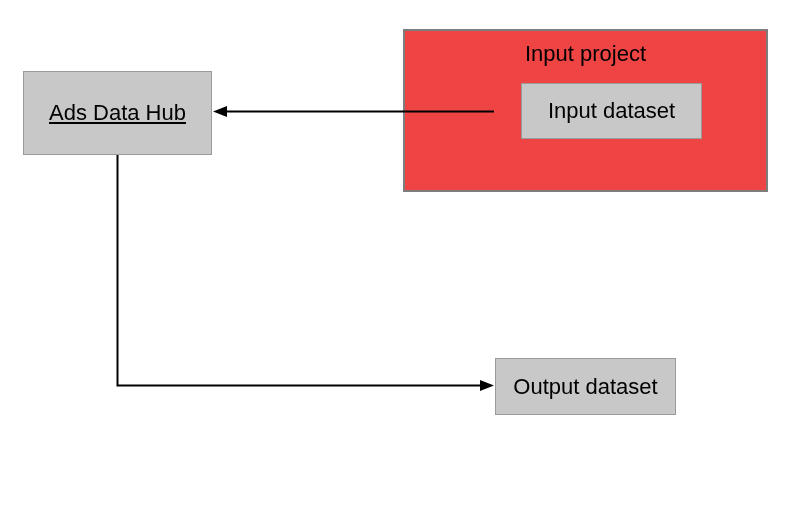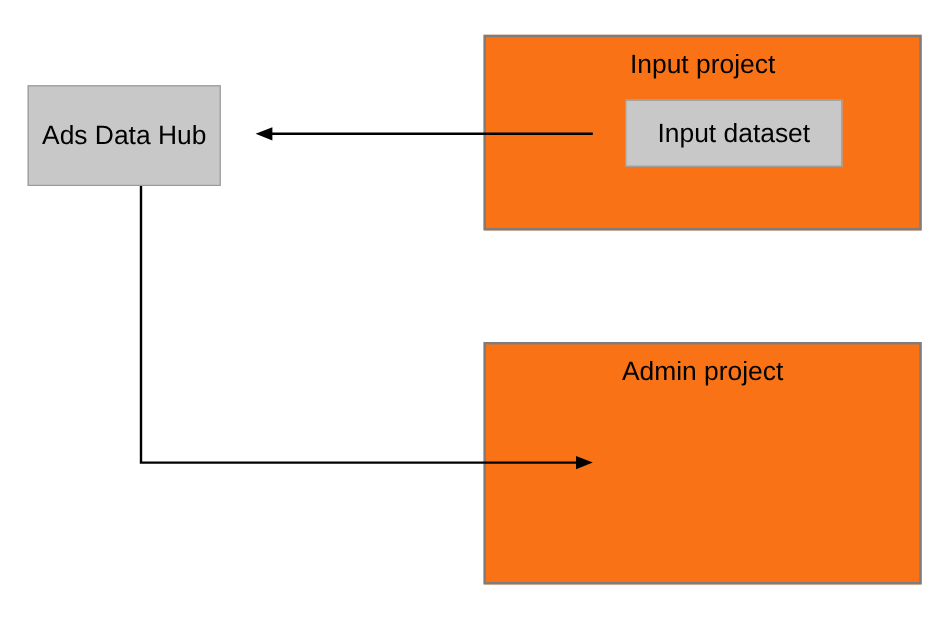--- a/index.html
+++ b/index.html
@@ -23,21 +23,21 @@
     display: flex;
     align-items: center;
     justify-content: center;
     font-size: 22px;
     line-height: 1;
     box-sizing: border-box;
     white-space: nowrap;
   }
   .container-box {
     position: absolute;
-    background: #f97316;
+    background: #ef4444;
     border: 2px solid #7d7d7d;
     box-sizing: border-box;
   }
   .container-title {
     position: absolute;
     left: 0;
     right: 0;
     top: 10px;
     text-align: center;
     font-size: 22px;
@@ -47,21 +47,21 @@
   .edges-layer {
     position: absolute;
     left: 0;
     top: 0;
     width: 787px;
     height: 515px;
     pointer-events: none;
     z-index: 10;
   }
   
-  .node-ads-data-hub   { left: 23px;  top: 71px;  width: 161px; height: 84px; }
+  .node-ads-data-hub   { left: 23px;  top: 71px;  width: 189px; height: 84px; text-decoration: underline; }
   .container-input     { left: 403px; top: 29px;  width: 365px; height: 163px; }
   .node-input-dataset  { left: 521px; top: 83px;  width: 181px; height: 56px; }
   .container-admin     { left: 403px; top: 285px; width: 365px; height: 202px; }
   .node-output-dataset { left: 495px; top: 358px; width: 181px; height: 57px; }
 </style>
 </head>
 <body>
 
 <div class="canvas">
 
@@ -70,24 +70,24 @@
   </div>
 
   <div class="container-box container-input">
     <div class="container-title">Input project</div>
   </div>
 
   <div class="node node-input-dataset">
     <span>Input dataset</span>
   </div>
 
-  <div class="container-box container-admin">
-    <div class="container-title">Admin project</div>
+
+  <div class="node node-output-dataset">
+    <span>Output dataset</span>
   </div>
-
 
   <svg class="edges-layer" viewBox="0 0 787 515" xmlns="http://www.w3.org/2000/svg">
 
     <g>
       <line x1="494" y1="111.5" x2="226" y2="111.5" stroke="#000000" stroke-width="2"></line>
       <polygon points="213,111.5 227,106 227,117" fill="#000000"></polygon>
     </g>
 
     <g>
       <path d="M 117.5 155 L 117.5 385.5 L 480 385.5" fill="none" stroke="#000000" stroke-width="2"></path>

